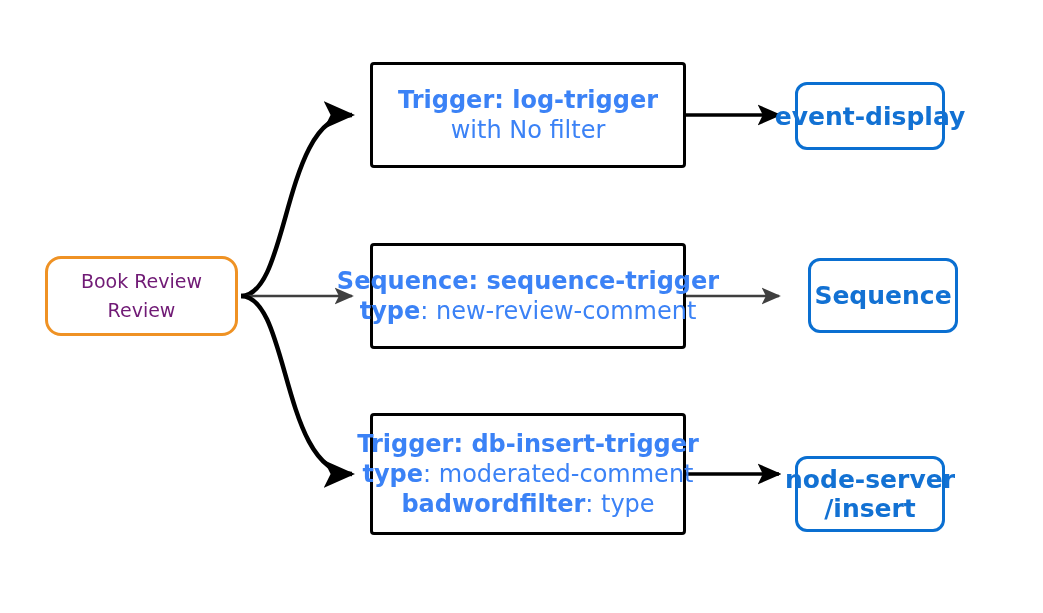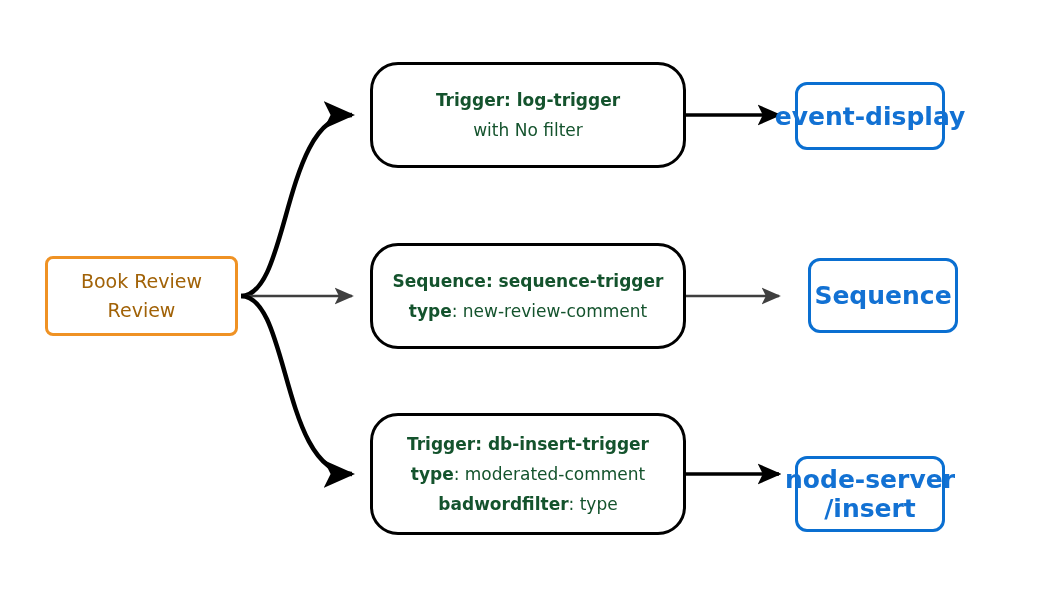--- a/index.html
+++ b/index.html
@@ -34,33 +34,33 @@
     flex-direction: column;
     align-items: center;
     justify-content: center;
     background: #ffffff;
     text-align: center;
   }
 
   
   .node-broker {
     border: 3px solid #ef9224;
-    border-radius: 8px;
-    color: #a16207;
+    border-radius: 16px;
+    color: #701a75;
     font-size: 19px;
     line-height: 29px;
     font-weight: 400;
   }
 
   
   .node-trigger {
     border: 3.5px solid #000000;
-    border-radius: 28px;
-    color: #14532d;
-    font-size: 17px;
+    border-radius: 4px;
+    color: #3b82f6;
+    font-size: 24px;
     line-height: 30px;
   }
   .node-trigger .ln {
     white-space: nowrap;
   }
   .node-trigger b {
     font-weight: 700;
   }
 
   

